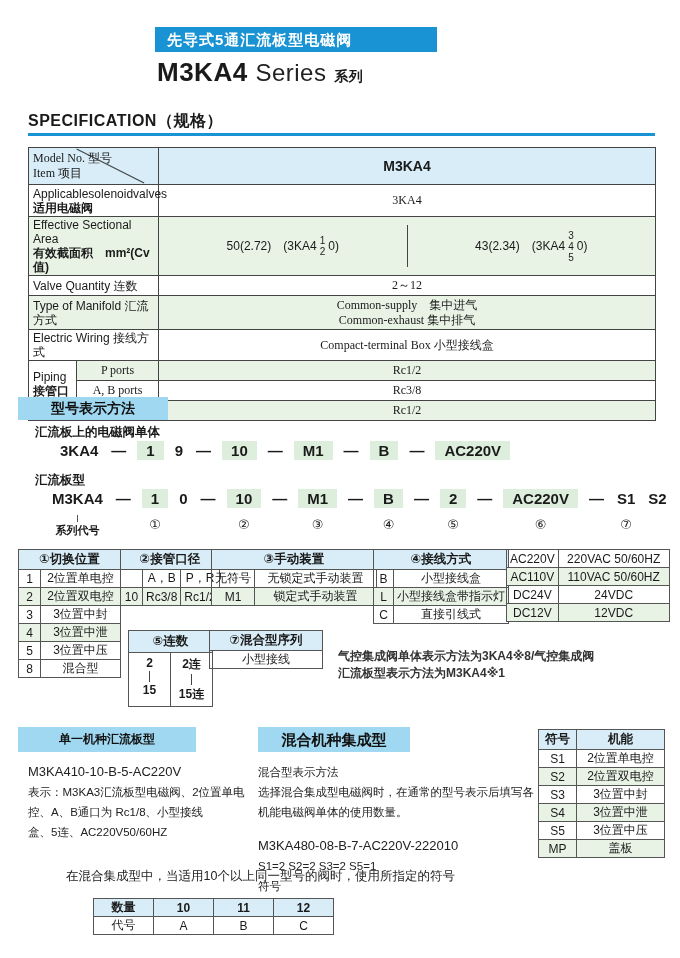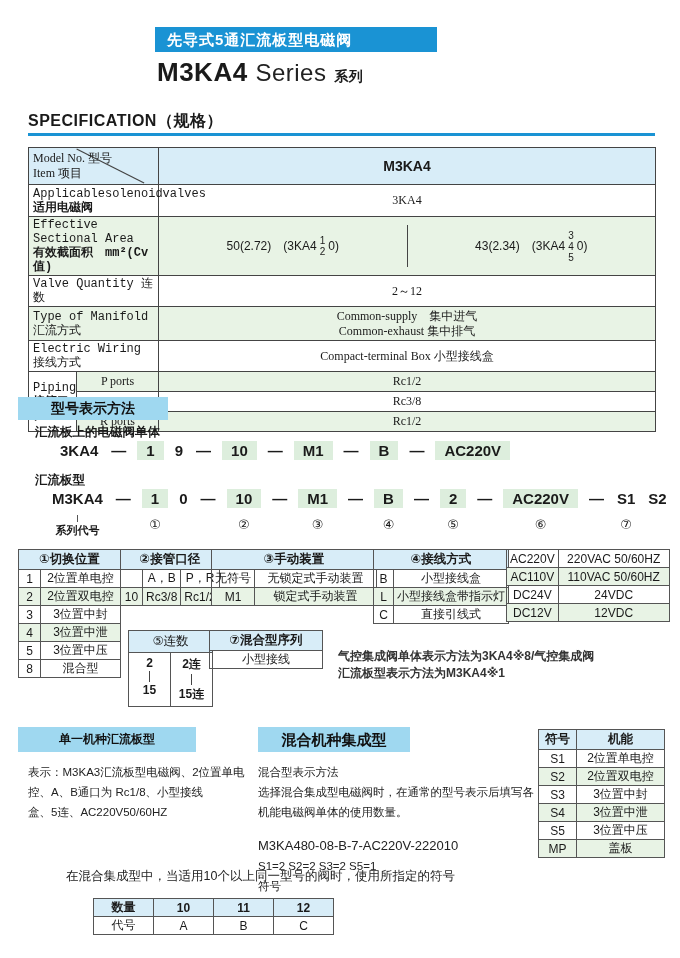--- a/index.html
+++ b/index.html
@@ -14,21 +14,21 @@
   .model-title .series{font-weight:normal;font-size:24px;color:#222;}
   .model-title .series-cn{font-size:14px;font-weight:bold;}
 
   .spec-heading{font-size:16px;font-weight:bold;letter-spacing:0.5px;}
   .blue-rule{background:#1a93d4;height:3px;}
 
   
   table{border-collapse:collapse;}
   .spec-table{table-layout:fixed;width:627px;font-size:12px;}
   .spec-table td{border:1px solid #444;padding:1px 4px;vertical-align:middle;}
-  .spec-table .lab{font-family:Liberation Mono, monospace;line-height:14px;}
+  .spec-table .lab{font-family:Liberation Sans, sans-serif;line-height:14px;}
   .spec-table .val{text-align:center;font-family:"Liberation Serif","DejaVu Serif",serif;}
   .hdr-blue{background:#d8edf8;}
   .row-green{background:#e8f3e5;}
   .corner{position:relative;padding:0 !important;}
   .corner svg{position:absolute;left:0;top:0;width:100%;height:100%;}
   .corner .ct{position:absolute;left:4px;top:2px;font-family:"Liberation Serif","DejaVu Serif",serif;}
   .corner .cb{position:absolute;left:4px;bottom:2px;font-family:"Liberation Serif","DejaVu Serif",serif;}
   .bigmodel{font-weight:bold;font-size:14px;text-align:center;}
   .effwrap{display:flex;align-items:stretch;}
   .effhalf{flex:1;display:flex;align-items:center;justify-content:center;gap:12px;}
@@ -53,21 +53,21 @@
 
   
   .mt{font-size:12px;}
   .mt th,.mt td{border:1px solid #555;padding:0 3px;height:17px;text-align:center;white-space:nowrap;}
   .mt th{background:#d8edf8;font-weight:bold;height:19px;font-size:12.5px;}
   .mt tr.shade td{background:#e8f3e5;}
   .mt td.hd{background:#d8edf8;font-weight:bold;}
 
   
   .t5{border:1px solid #555;display:inline-block;}
-  .t5 .t5h{background:#d8edf8;font-weight:normal;font-size:12.5px;text-align:center;
+  .t5 .t5h{background:#d8edf8;font-weight:bold;font-size:12.5px;text-align:center;
            line-height:21px;border-bottom:1px solid #555;}
   .t5 .t5body{display:flex;}
   .t5 .pair{width:41px;display:flex;flex-direction:column;align-items:center;
             padding:3px 0;font-size:12px;font-weight:bold;}
   .t5 .pair + .pair{border-left:1px solid #555;}
   .vline{width:1px;height:11px;background:#444;margin:1px 0;}
 
   .note{font-size:12px;font-weight:bold;color:#333;line-height:17px;}
   .body-text{font-size:11.5px;line-height:20px;color:#222;}
   .body-text .strong{font-size:13px;}
@@ -450,20 +450,21 @@
       </table>
     </div>
 
   <div class="abs note" style="left:338px;top:648px;">
     <div>气控集成阀单体表示方法为3KA4※8/气控集成阀</div>
     <div>汇流板型表示方法为M3KA4※1</div>
   </div>
 
   <div class="abs sec-bar" style="left:18px;top:727px;width:178px;line-height:25px;font-size:12px;">单一机种汇流板型</div>
   <div class="abs body-text" style="left:28px;top:762px;width:235px;">
+    <div class="strong">M3KA410-10-B-5-AC220V</div>
     <div>表示：M3KA3汇流板型电磁阀、2位置单电</div>
     <div>控、A、B通口为 Rc1/8、小型接线</div>
     <div>盒、5连、AC220V50/60HZ</div>
   </div>
 
   <div class="abs sec-bar" style="left:258px;top:727px;width:152px;line-height:25px;font-size:15px;">混合机种集成型</div>
   <div class="abs body-text" style="left:258px;top:762px;width:285px;">
     <div>混合型表示方法</div>
     <div>选择混合集成型电磁阀时，在通常的型号表示后填写各</div>
     <div>机能电磁阀单体的使用数量。</div>

